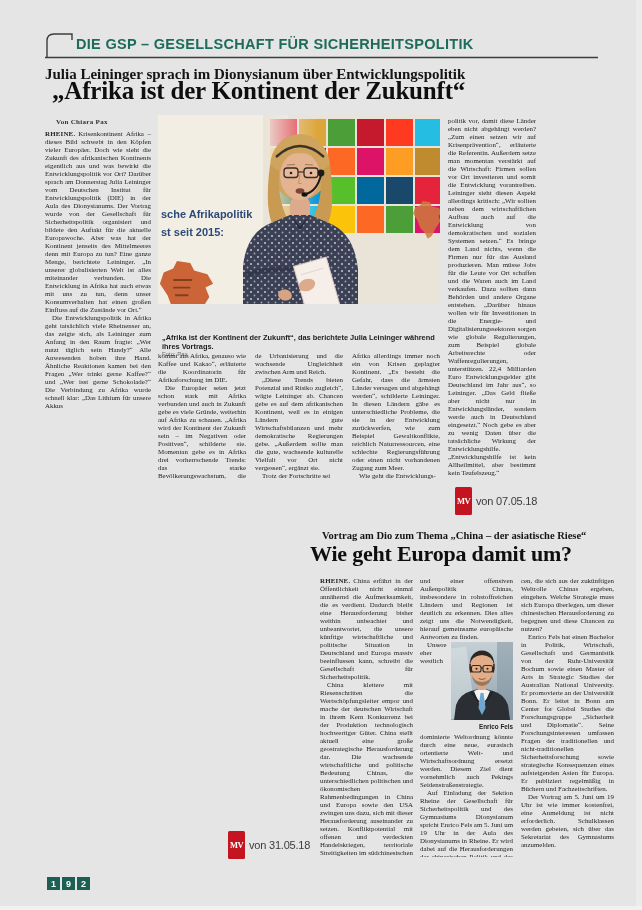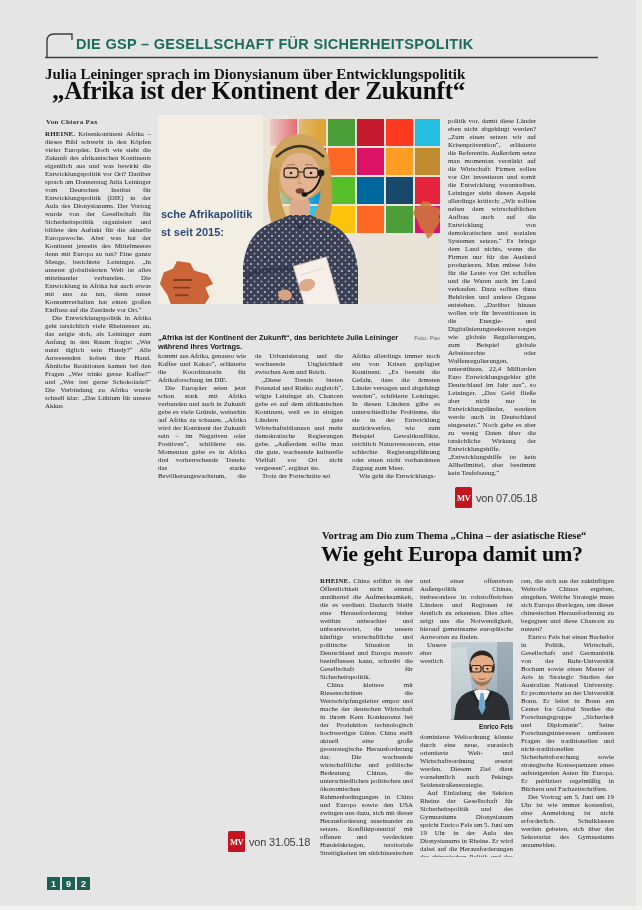--- a/index.html
+++ b/index.html
@@ -22,55 +22,55 @@
   #hdr-title{
     position:absolute;left:76px;top:36px;width:520px;
     font-family:"Liberation Sans",sans-serif;font-weight:bold;
     font-size:14.5px;letter-spacing:.3px;color:var(--green);white-space:nowrap;
   }
 
   
   .kicker{font-family:"Liberation Serif",serif;font-weight:bold;color:#141414;}
   #a1-kicker{position:absolute;left:45px;top:66px;font-size:15px;}
   #a1-headline{position:absolute;left:52px;top:77px;font-weight:bold;font-size:25px;letter-spacing:-.2px;color:#0e0e0e;white-space:nowrap;}
-  #a1-byline{position:absolute;left:46px;top:118px;font-size:7px;font-weight:bold;color:#333;letter-spacing:.3px;}
+  #a1-byline{position:absolute;left:56px;top:118px;font-size:7px;font-weight:bold;color:#333;letter-spacing:.3px;}
 
   .bt{font-size:6.9px;line-height:8px;text-align:justify;hyphens:auto;-webkit-hyphens:auto;color:#222;}
   .bt p{margin:0;}
   .bt p.ind{text-indent:7px;}
   .lead{font-weight:bold;letter-spacing:.2px;margin-right:3px;}
   .colbox{position:absolute;overflow:hidden;}
 
   
   #a1c1{left:45px;top:130px;width:106px;height:350px;}
   #a1c2{left:158px;top:352px;width:88px;height:128px;}
   #a1c3{left:255px;top:352px;width:88px;height:128px;}
   #a1c4{left:352px;top:352px;width:88px;height:128px;}
   #a1c5{left:448px;top:117px;width:88px;height:364px;}
 
   
   #photo1{position:absolute;left:158px;top:115px;width:282px;height:189px;overflow:hidden;background:#eae4d8;}
-  #cap1{position:absolute;left:158px;top:333px;width:282px;display:flex;justify-content:flex-end;align-items:baseline;}
+  #cap1{position:absolute;left:158px;top:333px;width:282px;display:flex;justify-content:flex-end;align-items:baseline;flex-direction:column;}
   #cap1 .captext{font-family:"Liberation Sans",sans-serif;font-size:7.4px;font-weight:bold;color:#1c1c1c;}
   #cap1 .credit{font-family:"Liberation Sans",sans-serif;font-size:6px;color:#666;margin-left:4px;white-space:nowrap;}
 
   
   .mv-badge{position:absolute;display:flex;align-items:center;gap:4px;}
   .mv-logo{
     display:inline-flex;align-items:center;justify-content:center;
-    width:17px;height:21px;background:var(--red);border-radius:1.5px;
+    width:17px;height:28px;background:var(--red);border-radius:1.5px;
     color:#fff;font-family:"Liberation Serif",serif;font-weight:bold;font-size:8.5px;letter-spacing:-.5px;
   }
   .mv-date{font-family:Liberation Sans, sans-serif;font-size:11px;color:#3c3c3c;letter-spacing:-.2px;}
   #mv1{left:455px;top:487px;}
   #mv2{left:228px;top:831px;}
 
   
   #a2-kicker{position:absolute;left:322px;top:530px;font-size:10.5px;}
-  #a2-headline{position:absolute;left:321px;top:541px;font-weight:bold;font-size:22px;letter-spacing:-.2px;color:#0e0e0e;white-space:nowrap;}
+  #a2-headline{position:absolute;left:310px;top:541px;font-weight:bold;font-size:22px;letter-spacing:-.2px;color:#0e0e0e;white-space:nowrap;}
   #a2c1{left:320px;top:577px;width:93px;height:280px;}
   #a2c2{left:420px;top:577px;width:93px;height:280px;}
   #a2c3{left:521px;top:577px;width:93px;height:280px;}
 
   
   .fels-wrap{float:right;width:62px;margin:1px 0 2px 3px;}
   .fels-cap{display:block;text-align:right;font-family:"Liberation Sans",sans-serif;font-weight:bold;font-size:6.3px;color:#222;margin-top:1px;}
 
   
   #pagenums{position:absolute;left:47px;top:877px;display:flex;gap:2px;}

